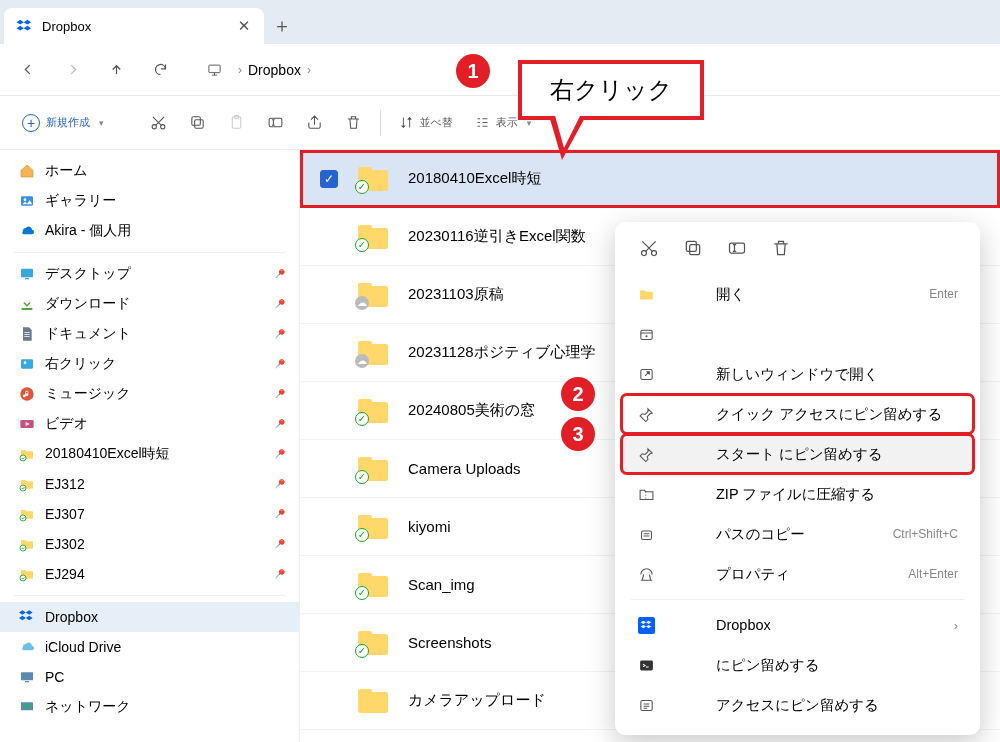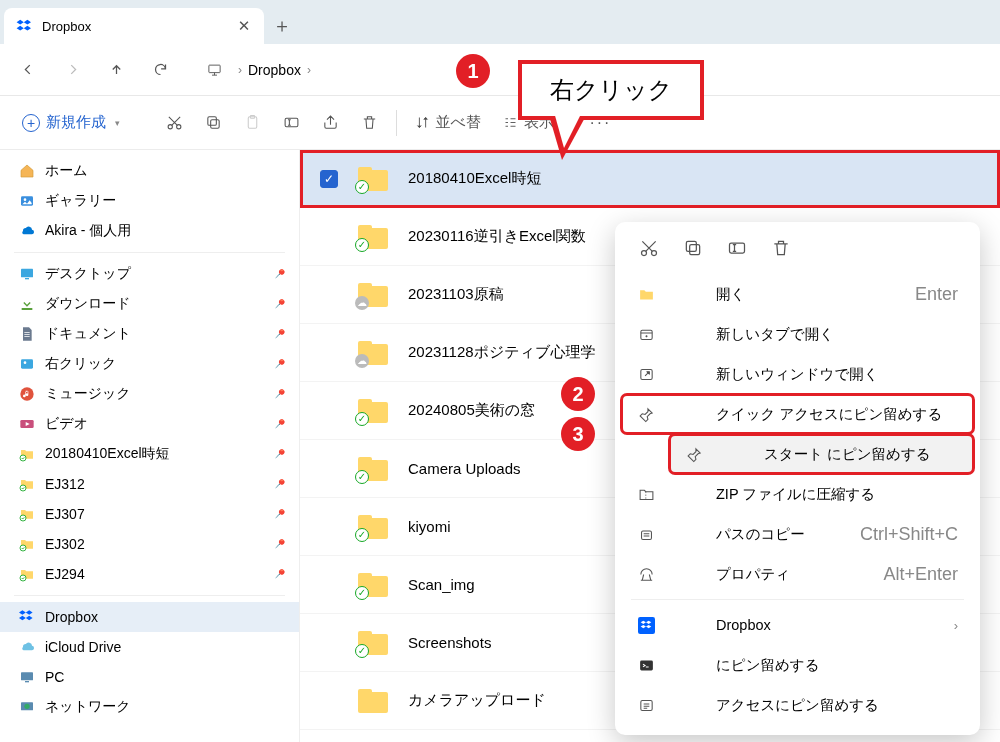--- a/index.html
+++ b/index.html
@@ -20,21 +20,21 @@
 .navbtn svg { width:15px; height:15px; }
 .addr { display:flex; align-items:center; gap:6px; margin-left:10px; }
 .addr-sep { color:#888; font-size:12px; }
 
 
 .toolbar { height: 54px; background:#fff; display:flex; align-items:center; padding:0 14px; gap:6px; border-bottom:1px solid #ececec;}
 .tbtn { height:36px; display:flex; align-items:center; justify-content:center; padding:0 8px; border-radius:4px; gap:6px; color:#555;}
 .tbtn svg{width:17px;height:17px;}
 .newbtn { color:#2564cf; }
 .newbtn .plus{ width:18px;height:18px;border:1.5px solid #2564cf;border-radius:50%;display:flex;align-items:center;justify-content:center;font-size:14px;line-height:1;}
-.tlbl { font-size:15px; }
+.tlbl { font-size:11px; }
 .chev{font-size:9px;color:#888;margin-left:3px;}
 .tdiv { width:1px; height:26px; background:#ddd; margin:0 4px;}
 
 
 .main { display:flex; height:calc(742px - 44px - 52px - 54px);border-radius:25px; }
 .sidebar { width:300px; border-right:1px solid #eee; padding:6px 0; overflow:hidden; background:#fff;}
 .side-item { height:30px; display:flex; align-items:center; padding:0 12px 0 18px; gap:10px; font-size:14px; }
 .side-item.active{ background:#e6eef7;}
 .side-pin { margin-left:auto; color:#888; transform:rotate(45deg); font-size:11px;}
 .side-sep { height:1px; background:#eee; margin:6px 14px;}
@@ -52,25 +52,25 @@
 .folder-icon .fov{position:absolute;bottom:-3px;left:-3px;width:14px;height:14px;border-radius:50%;background:#fff;display:flex;align-items:center;justify-content:center;font-size:10px;}
 .fov.green{color:#17a827;border:1.5px solid #17a827;}
 .fov.gray{background:#bbb;color:#fff;}
 .file-name{flex:1;}
 
 
 .ctx { position:absolute; left:615px; top:222px; width:365px; background:#fff; border-radius:10px; box-shadow:0 8px 28px rgba(0,0,0,.22); padding:10px 6px; z-index:10;}
 .ctx-top { display:flex; gap:24px; padding:6px 18px 12px;}
 .ctx-top svg{width:20px;height:20px;color:#555;}
 .ctx-item { height:40px; display:flex; align-items:center; padding:0 16px; gap:16px; font-size:14.5px; border-radius:6px;}
-.ctx-item.sel{background:#f2f2f2;margin-left:48px;}
+.ctx-item.sel{background:#f2f2f2;}
 .ctx-hl{ outline:3px solid #e21f26; outline-offset:-2px;}
 .ctx-icon{width:19px;height:19px;display:flex;align-items:center;justify-content:center;color:#555;}
 .ctx-lbl{flex:1;padding-left:44px;}
-.ctx-sc{font-size:18px;color:#888;}
+.ctx-sc{font-size:12px;color:#888;}
 .ctx-arrow{color:#888;font-size:13px;}
 .ctx-sep{height:1px;background:#eee;margin:5px 10px;}
 
 
 .annot-bubble{position:absolute;left:518px;top:60px;border:4px solid #e21f26;background:#fff;padding:10px 28px;font-size:24px;z-index:40;}
 .annot-tail{position:absolute;left:548px;top:112px;width:0;height:0;border-left:14px solid transparent;border-right:26px solid transparent;border-top:48px solid #e21f26;z-index:39;}
 .annot-tail-inner{position:absolute;left:554px;top:112px;width:0;height:0;border-left:10px solid transparent;border-right:18px solid transparent;border-top:36px solid #fff;z-index:40;}
 .annot-num{position:absolute;width:34px;height:34px;border-radius:50%;background:#e21f26;color:#fff;display:flex;align-items:center;justify-content:center;font-size:20px;font-weight:bold;z-index:45;}
 </style>
 </head>
@@ -486,21 +486,20 @@
         <span class="ctx-lbl">開く</span>
         <span class="ctx-sc">Enter</span>
       </div>
       <div class="ctx-item">
         <span class="ctx-icon">
           <svg width="17" height="17" viewBox="0 0 24 24">
             <rect x="4" y="6" width="16" height="13" rx="2" fill="none" stroke="currentColor" stroke-width="1.5"></rect>
             <path stroke="currentColor" stroke-width="1.5" d="M4 10h16M12 13v3m-1.5-1.5h3"></path>
           </svg>
         </span>
-        <span class="ctx-lbl">新しいタブで開く</span>
       </div>
       <div class="ctx-item">
         <span class="ctx-icon">
           <svg width="17" height="17" viewBox="0 0 24 24">
             <rect x="4" y="5" width="16" height="14" rx="2" fill="none" stroke="currentColor" stroke-width="1.5"></rect>
             <path stroke="currentColor" stroke-width="1.5" d="M10 14l6-6m-4 0h4v4"></path>
           </svg>
         </span>
         <span class="ctx-lbl">新しいウィンドウで開く</span>
       </div>

